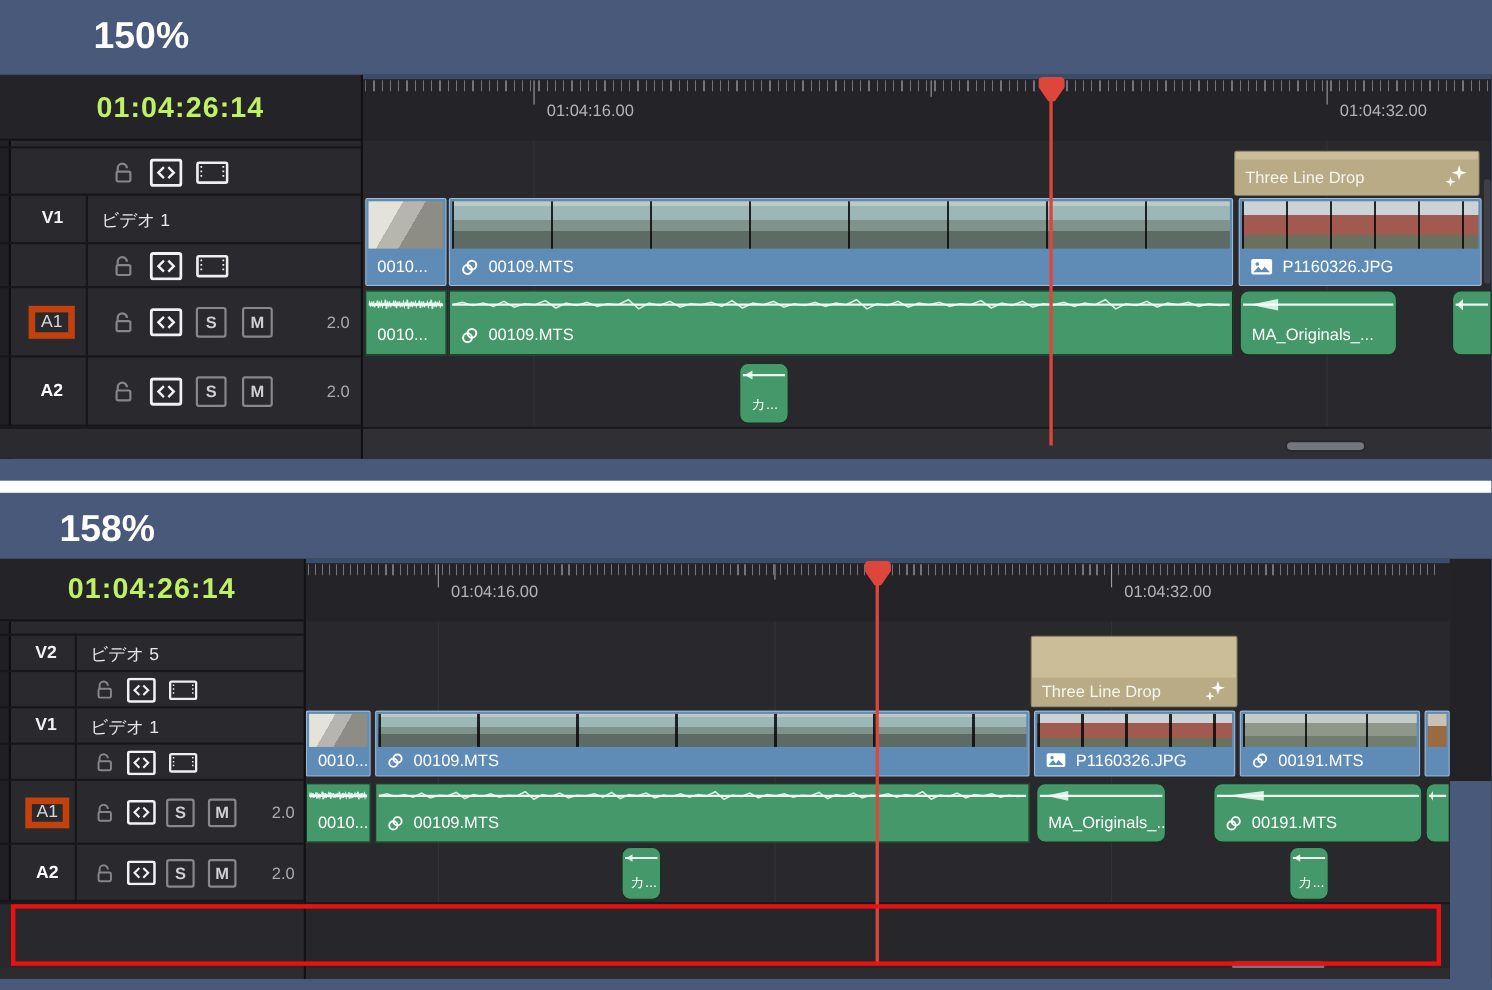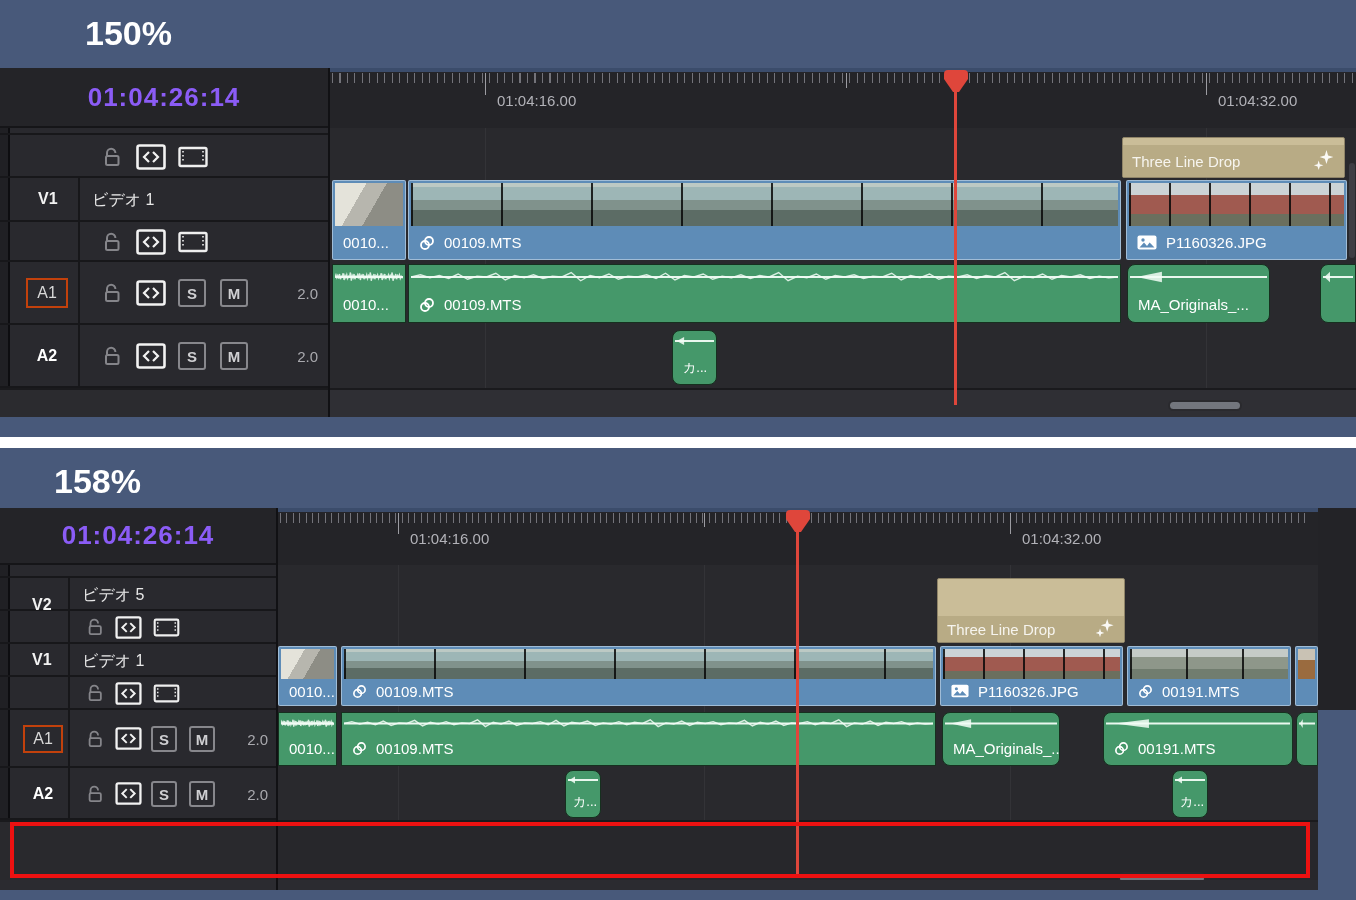--- a/index.html
+++ b/index.html
@@ -12,26 +12,26 @@
   .abs{position:absolute;}
   .zoomlabel{position:absolute;left:54px;color:#ffffff;font-size:34px;font-weight:bold;}
   .whitebar{position:absolute;left:0;width:1356px;height:11px;background:#ffffff;}
 
   .panel{position:absolute;left:0;background:#27272b;overflow:hidden;}
 
   
   .hcol{position:absolute;top:0;left:0;bottom:0;background:#29292e;border-right:2px solid #111114;box-sizing:border-box;}
   .narrow{position:absolute;top:0;left:0;bottom:0;width:10px;background:#202024;border-right:2px solid #0d0d10;box-sizing:border-box;}
   .tcrow{position:absolute;left:0;right:0;display:flex;align-items:center;justify-content:center;background:#242428;border-bottom:2px solid #151518;box-sizing:border-box;}
-  .tc{color:#8b5cf6;font-size:26px;font-weight:600;letter-spacing:1px;}
+  .tc{color:#bef264;font-size:26px;font-weight:600;letter-spacing:1px;}
   .hrow{position:absolute;left:0;right:0;border-bottom:2px solid #17171a;box-sizing:border-box;}
   .tnum{position:absolute;color:#f2f2f2;font-size:16px;font-weight:bold;}
   .tname{position:absolute;color:#e8e8e8;font-size:16px;}
   .vline{position:absolute;width:2px;background:#17171a;}
-  .redbox{position:absolute;border:2px solid #c2410c;box-sizing:border-box;display:flex;align-items:center;justify-content:center;color:#d8d8d8;font-size:16px;}
+  .redbox{position:absolute;border:6px solid #c2410c;box-sizing:border-box;display:flex;align-items:center;justify-content:center;color:#d8d8d8;font-size:16px;}
   .plainnum{position:absolute;display:flex;align-items:center;justify-content:center;color:#ffffff;font-weight:bold;font-size:16px;}
   .ic{display:block;}
   .icon{position:absolute;}
   .sqbtn{position:absolute;border:2px solid #87878c;border-radius:3px;box-sizing:border-box;display:flex;align-items:center;justify-content:center;color:#cfcfd2;font-size:15px;font-weight:bold;background:transparent;}
   .vol{position:absolute;color:#a9a9ae;font-size:15px;text-align:right;}
 
   
   .ruler{position:absolute;top:0;background:#242428;box-sizing:border-box;}
   .rulertop{position:absolute;top:0;left:0;right:0;height:4px;background:#3b4c6b;}
   .ticks{position:absolute;height:10px;
@@ -474,21 +474,21 @@
     </div>
 
     <div class="hcol" style="width:278px;">
       <div class="tcrow" style="top:0;height:57px;">
         <span class="tc">01:04:26:14</span>
       </div>
       <div class="narrow" style="top:57px;"></div>
       <div class="hrow" style="top:57px;height:13px;"></div>
 
       <div class="hrow" style="top:70px;height:33px;">
-        <span class="tnum" style="left:32px;top:18px;">V2</span>
+        <span class="tnum" style="left:32px;top:7px;">V2</span>
         <span class="tname" style="left:82px;top:7px;">ビデオ 5</span>
       </div>
 
       <div class="hrow" style="top:103px;height:33px;">
         <svg class="icon ic" style="left:86px;top:6px;width:18px;height:20px;">
             <use href="#i-lock"></use>
           </svg>
         <svg class="icon ic" style="left:115px;top:5px;width:27px;height:23px;">
             <use href="#i-asel"></use>
           </svg>

